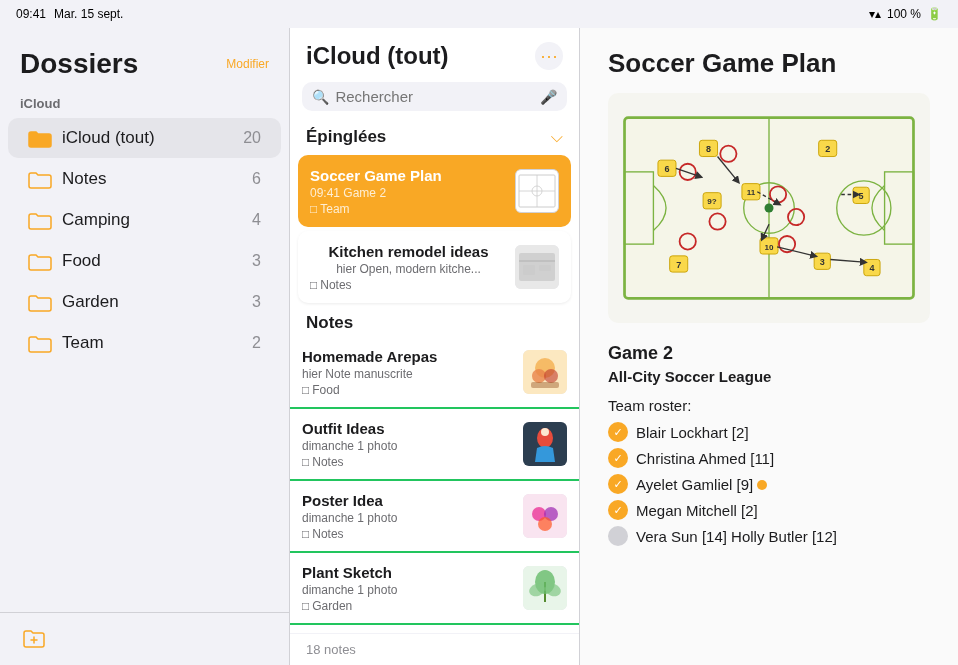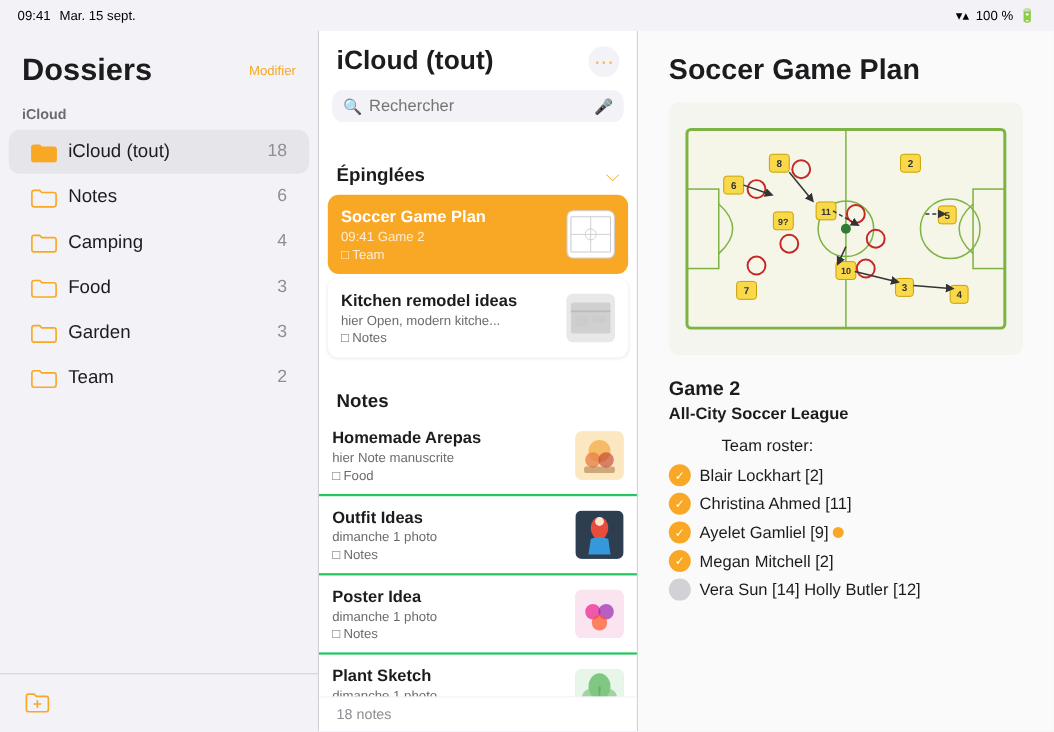--- a/index.html
+++ b/index.html
@@ -158,21 +158,20 @@
     .search-icon { color: #8e8e93; font-size: 14px; }
     .mic-icon { color: #8e8e93; font-size: 14px; }
 
     .notes-list { flex: 1; overflow-y: auto; }
 
     .section-header {
       display: flex;
       justify-content: space-between;
       align-items: center;
       padding: 8px 16px 4px 16px;
-      margin-top: 22px;
     }
     .section-title {
       font-size: 17px;
       font-weight: 700;
       color: #1c1c1e;
     }
     .chevron-icon { color: #f9a825; font-size: 16px; cursor: pointer; }
 
     .note-item {
       display: flex;
@@ -187,20 +186,21 @@
       border-radius: 10px;
       margin: 4px 8px;
       border-bottom: none;
     }
     .note-item.pinned-inactive {
       margin: 2px 8px;
       border-radius: 10px;
       background: #fff;
       border-bottom: none;
       box-shadow: 0 1px 3px rgba(0,0,0,0.08);
+      text-align: center;
     }
     .note-content { flex: 1; display: flex; flex-direction: column; justify-content: center; }
     .note-title {
       font-size: 15px;
       font-weight: 600;
       color: #1c1c1e;
       margin-bottom: 2px;
     }
     .note-item.pinned-active .note-title { color: #fff; }
     .note-meta {
@@ -264,21 +264,21 @@
       height: 230px;
       position: relative;
       overflow: hidden;
     }
     .soccer-field-svg {
       width: 100%;
       height: 100%;
     }
     .detail-subtitle { font-size: 18px; font-weight: 700; color: #1c1c1e; margin-bottom: 4px; }
     .detail-league { font-size: 15px; font-weight: 600; color: #1c1c1e; margin-bottom: 12px; }
-    .roster-label { font-size: 15px; color: #1c1c1e; margin-bottom: 8px; margin-left: 48px; }
+    .roster-label { font-size: 15px; color: #1c1c1e; margin-bottom: 8px; }
     .roster-item {
       display: flex;
       align-items: center;
       gap: 8px;
       margin-bottom: 6px;
       font-size: 15px;
       color: #1c1c1e;
     }
     .roster-check {
       width: 20px;
@@ -334,21 +334,21 @@
 
     <div id="folder-list">
 
     <div class="folder-item active">
       <div class="folder-icon">
         <svg viewBox="0 0 24 20" fill="none">
           <path d="M1 6a2 2 0 012-2h5l2 2h11a2 2 0 012 2v9a2 2 0 01-2 2H3a2 2 0 01-2-2V6z" fill="#f9a825" stroke="#f9a825" stroke-width="1.5"></path>
         </svg>
       </div>
       <span class="folder-name">iCloud (tout)</span>
-      <span class="folder-count">18</span>
+      <span class="folder-count">20</span>
     </div>
         <div class="folder-item">
       <div class="folder-icon">
         <svg viewBox="0 0 24 20" fill="none">
           <path d="M1 6a2 2 0 012-2h5l2 2h11a2 2 0 012 2v9a2 2 0 01-2 2H3a2 2 0 01-2-2V6z" fill="none" stroke="#f9a825" stroke-width="1.5"></path>
         </svg>
       </div>
       <span class="folder-name">Notes</span>
       <span class="folder-count">6</span>
     </div>

